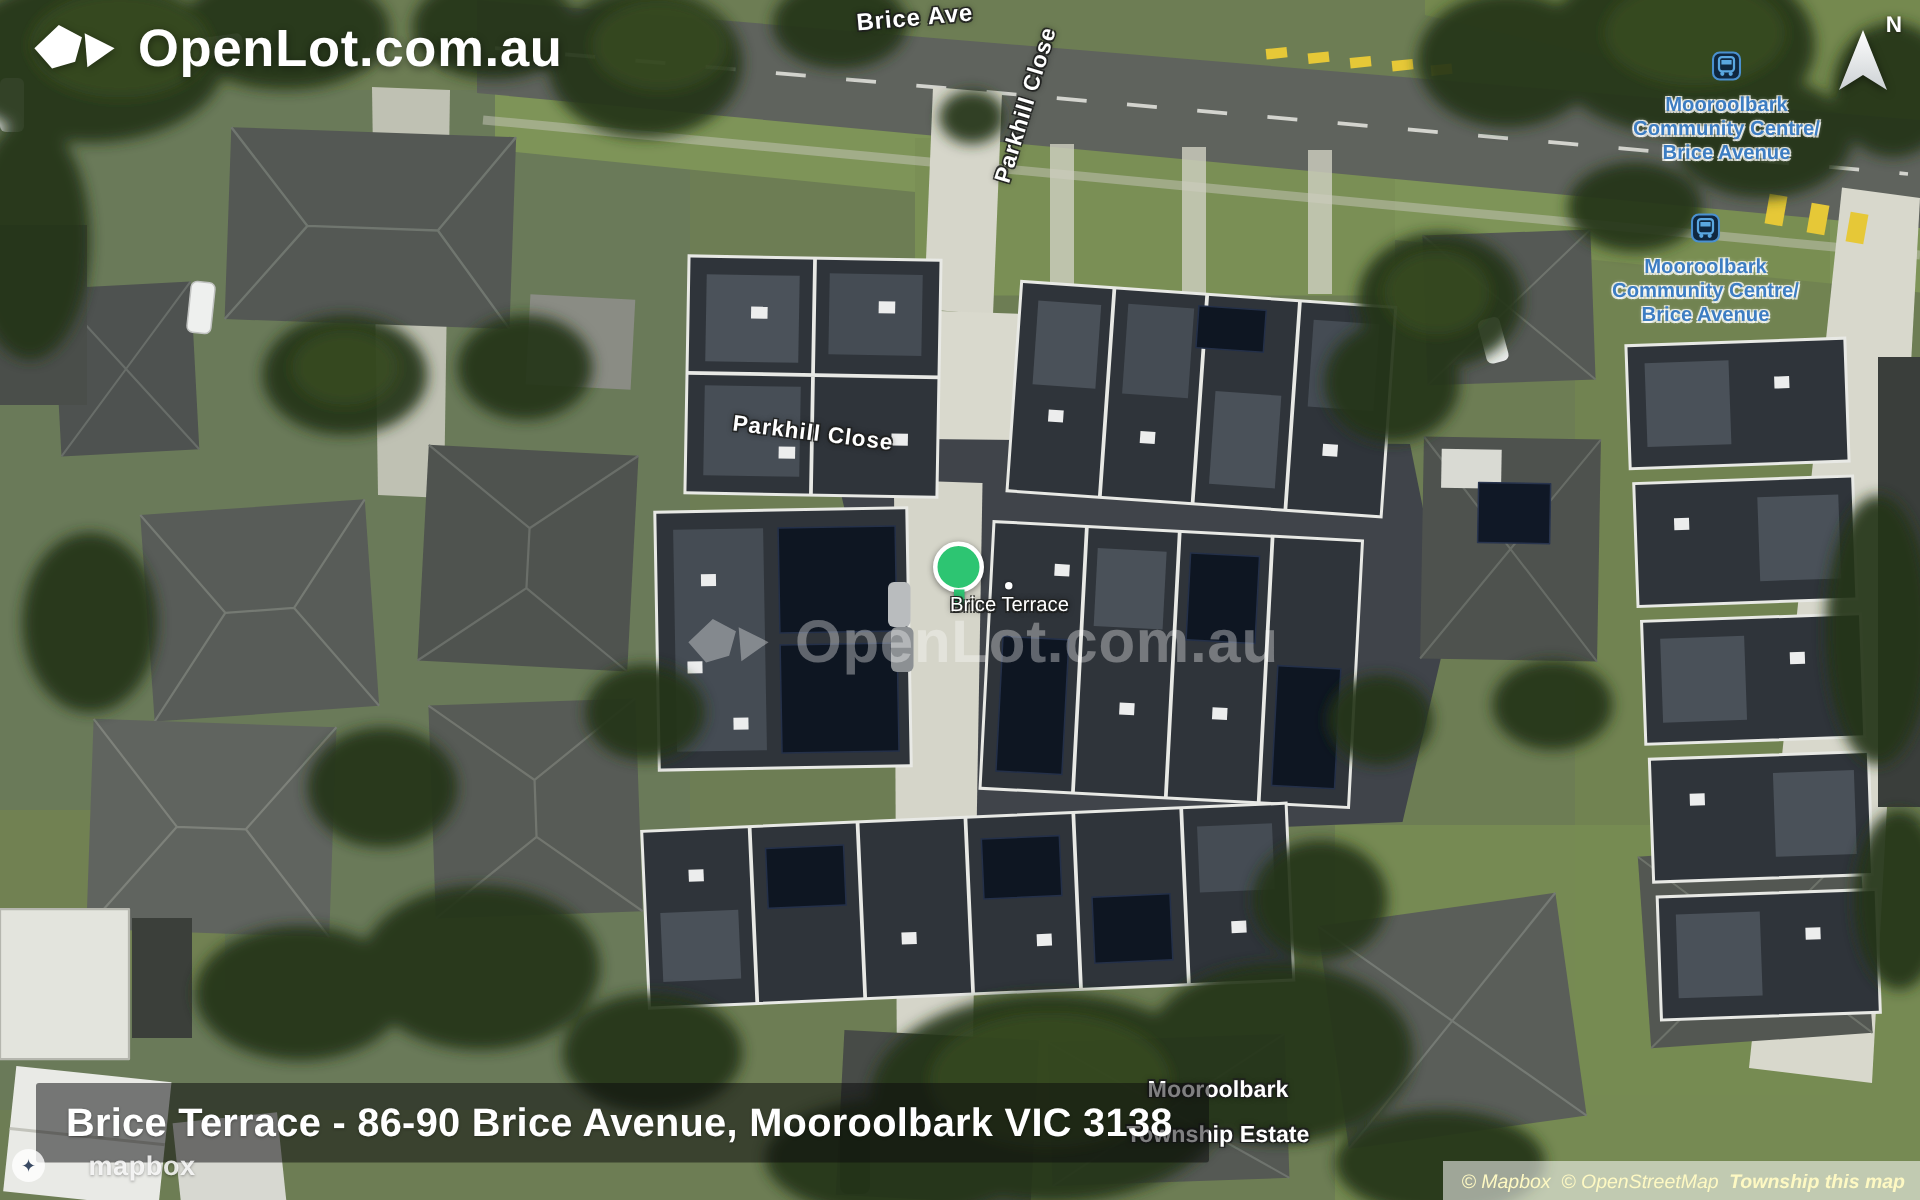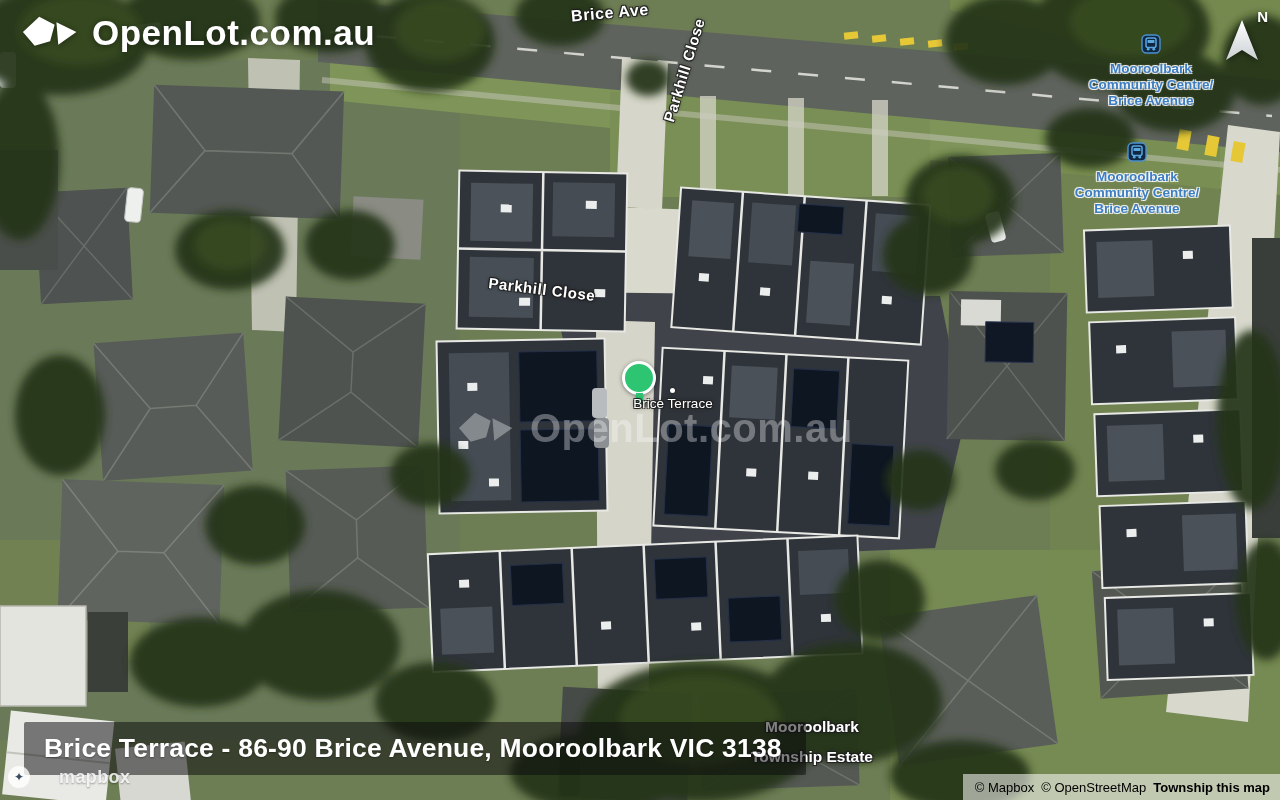--- a/index.html
+++ b/index.html
@@ -98,21 +98,21 @@
   .mapbox-logo .word{
     font-size:18px;font-weight:bold;color:rgba(255,255,255,.85);letter-spacing:.4px;
     text-shadow:0 1px 2px rgba(0,0,0,.35);
     margin-left:24px;
   }
   .attribution{
     right:0;top:774px;height:26px;background:rgba(255,255,255,.55);z-index:11;
     display:flex;align-items:center;gap:7px;padding:0 10px 0 12px;
     font-size:13px;color:#333;white-space:nowrap;
   }
-  .attribution a{color:#000000;text-decoration:none;cursor:pointer;}
+  .attribution a{color:#fef9c3;text-decoration:none;cursor:pointer;font-style:italic;}
   .attribution a.bold{font-weight:bold;}
 </style>
 </head>
 <body>
 
 <div class="viewport">
 
   <svg class="aerial" width="1280" height="800" viewBox="0 0 1280 800">
     <defs>
       <filter id="soft">

